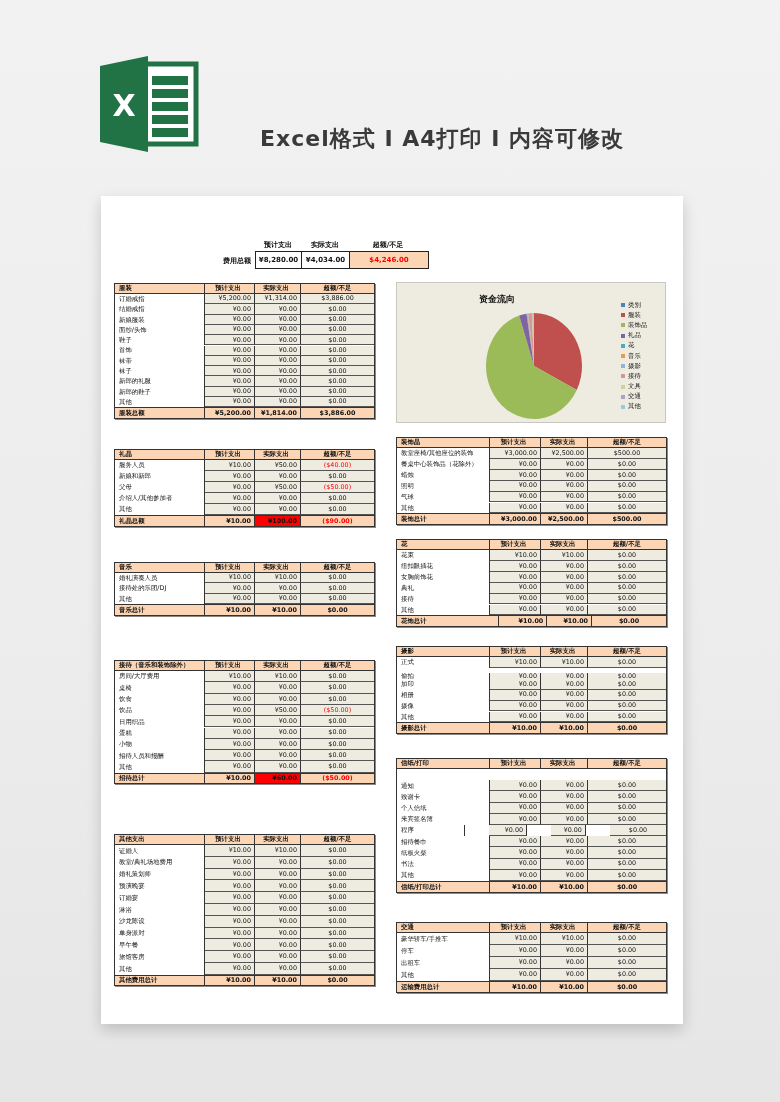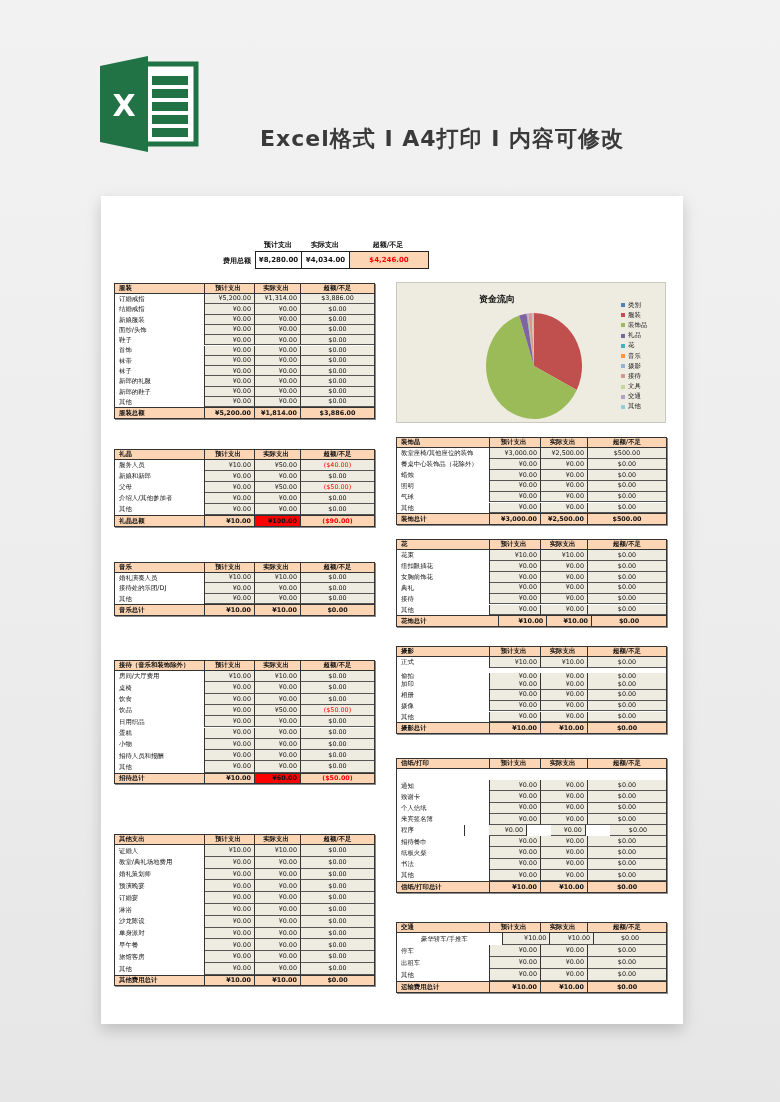--- a/index.html
+++ b/index.html
@@ -627,21 +627,21 @@
       </div>
     </div>
   <div class="tbl" id="t-transport" style="left: 295px; top: 726px; width: 271px; height: 70.5px;">
       <div class="row hdr" style="top: 0px; height: 10px;">
         <div class="c-name" style="width: 93px;">交通</div>
         <div class="c-num" style="width: 51px;">预计支出</div>
         <div class="c-num" style="width: 47px;">实际支出</div>
         <div class="c-diff" style="width: 78px;">超额/不足</div>
       </div>
       <div class="row body-row" style="top: 10px; height: 12px;">
-        <div class="c-name" style="width: 93px; margin-left: 20px;">豪华轿车/手推车</div>
+        <div class="c-name" style="width: 93px;">豪华轿车/手推车</div>
         <div class="c-num" style="width: 51px;">¥10.00</div>
         <div class="c-num" style="width: 47px;">¥10.00</div>
         <div class="c-diff" style="width: 78px;">$0.00</div>
       </div>
       <div class="row body-row" style="top: 22px; height: 12px;">
         <div class="c-name" style="width: 93px;">停车</div>
         <div class="c-num" style="width: 51px;">¥0.00</div>
         <div class="c-num" style="width: 47px;">¥0.00</div>
         <div class="c-diff" style="width: 78px;">$0.00</div>
       </div>

